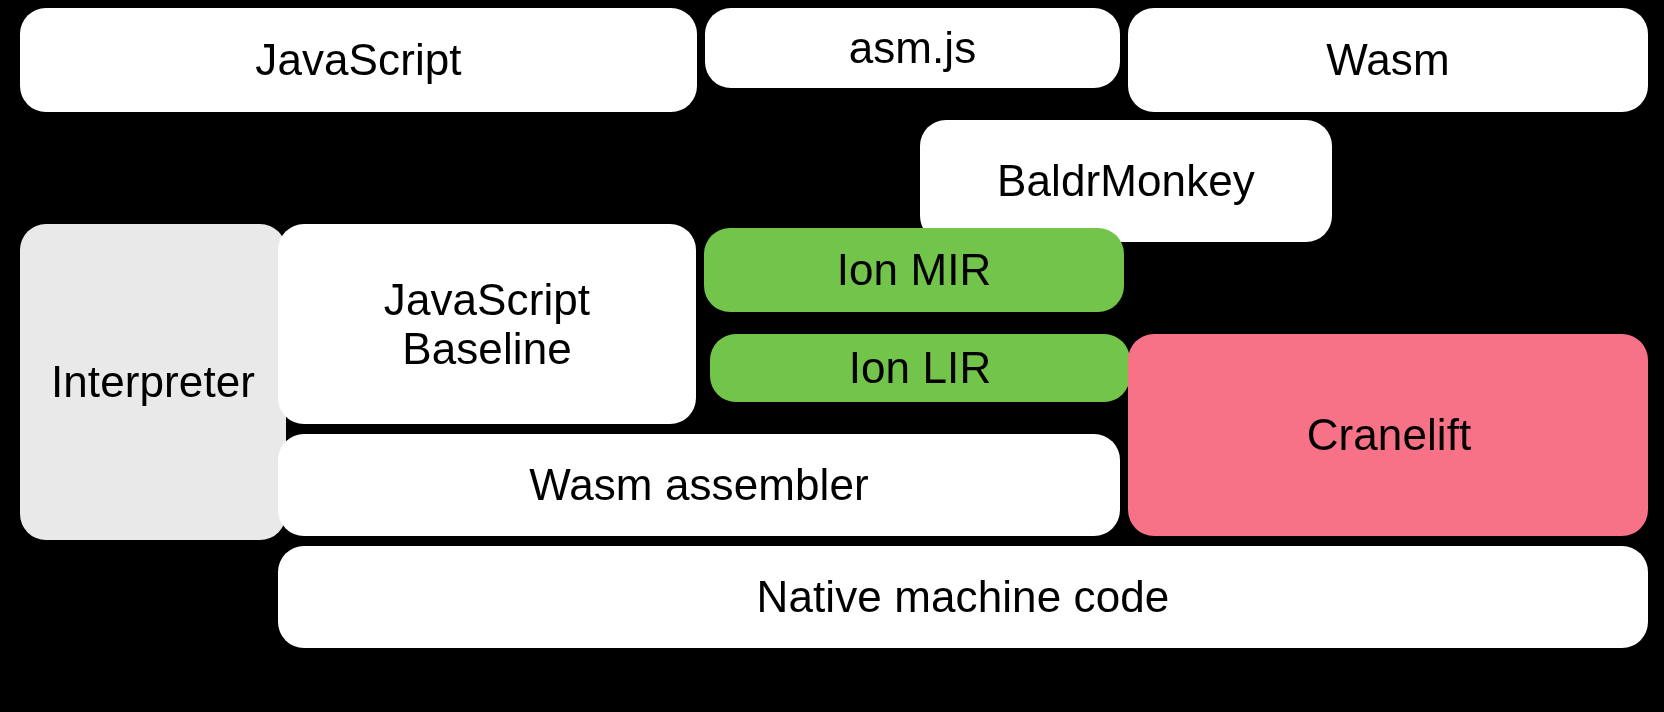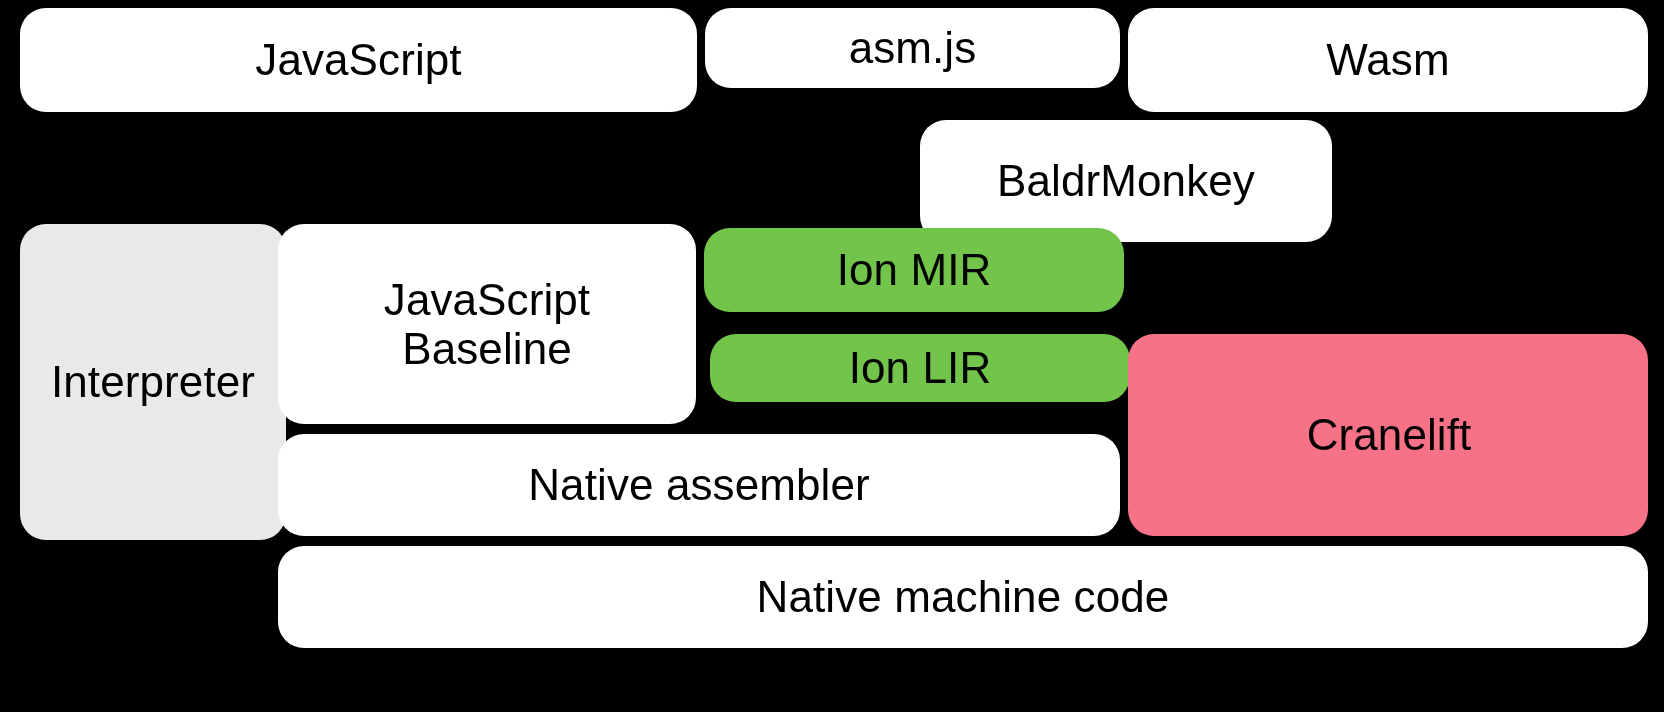--- a/index.html
+++ b/index.html
@@ -48,15 +48,15 @@
     <div class="node fill-white" style="left: 20px; top: 8px; width: 677px; height: 104px;">JavaScript</div>
     <div class="node fill-white" style="left: 705px; top: 8px; width: 415px; height: 80px;">asm.js</div>
     <div class="node fill-white" style="left: 1128px; top: 8px; width: 520px; height: 104px;">Wasm</div>
     <div class="node fill-white" style="left: 920px; top: 120px; width: 412px; height: 122px;">BaldrMonkey</div>
     <div class="node fill-gray" style="left: 20px; top: 224px; width: 266px; height: 316px;">Interpreter</div>
     <div class="node fill-white" style="left: 278px; top: 224px; width: 418px; height: 200px;">JavaScript
 Baseline</div>
     <div class="node fill-green" style="left: 704px; top: 228px; width: 420px; height: 84px;">Ion MIR</div>
     <div class="node fill-green" style="left: 704px; top: 334px; width: 420px; height: 68px; margin-left: 6px;">Ion LIR</div>
     <div class="node fill-pink" style="left: 1128px; top: 334px; width: 520px; height: 202px;">Cranelift</div>
-    <div class="node fill-white" style="left: 278px; top: 434px; width: 842px; height: 102px;">Native assembler</div>
+    <div class="node fill-white" style="left: 278px; top: 434px; width: 842px; height: 102px;">Wasm assembler</div>
     <div class="node fill-white" style="left: 278px; top: 546px; width: 1370px; height: 102px;">Native machine code</div>
   </div>
 
 </body></html>

